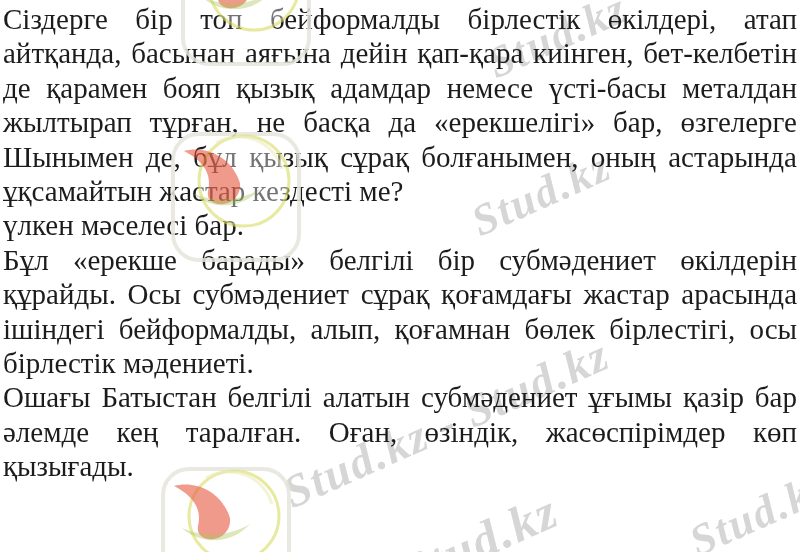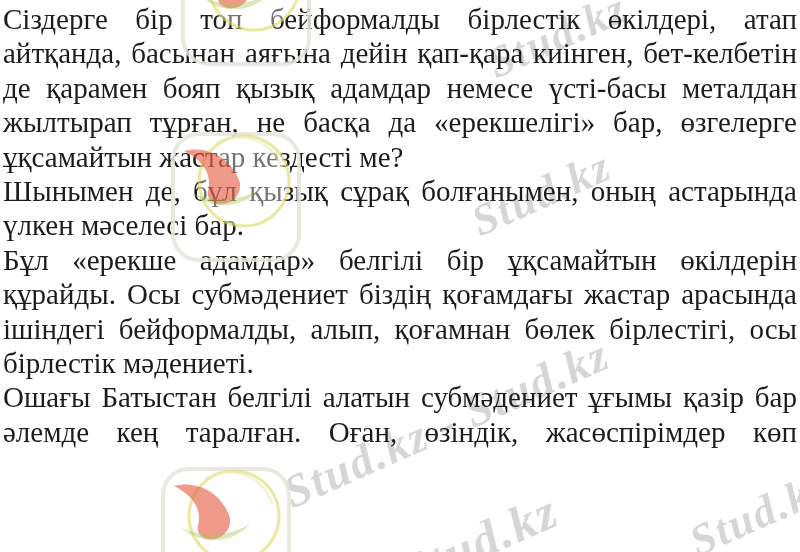--- a/index.html
+++ b/index.html
@@ -55,29 +55,30 @@
   <div class="wm w3">Stud.kz - Stud.kz</div>
   <div class="wm w4">Stud.kz</div>
   <div class="wm w5">Stud.kz</div>
 </div>
 
 <div class="layer text-layer">
   <div class="line">Сіздерге бір топ бейформалды бірлестік өкілдері, атап</div>
   <div class="line">айтқанда, басынан аяғына дейін қап-қара киінген, бет-келбетін</div>
   <div class="line">де қарамен бояп қызық адамдар немесе үсті-басы металдан</div>
   <div class="line">жылтырап тұрған, не басқа да «ерекшелігі» бар, өзгелерге</div>
+  <div class="line">Шынымен де, бұл қызық сұрақ болғанымен, оның астарында</div>
   <div class="line para-end">ұқсамайтын жастар кездесті ме?</div>
-  <div class="line">Шынымен де, бұл қызық сұрақ болғанымен, оның астарында</div>
   <div class="line para-end">үлкен мәселесі бар.</div>
-  <div class="line">Бұл «ерекше адамдар» белгілі бір ұқсамайтын өкілдерін</div>
-  <div class="line">құрайды. Осы субмәдениет біздің қоғамдағы жастар арасында</div>
+  <div class="line">Бұл «ерекше барады» белгілі бір субмәдениет өкілдерін</div>
+  <div class="line">құрайды. Осы субмәдениет сұрақ қоғамдағы жастар арасында</div>
   <div class="line">ішіндегі бейформалды, алып, қоғамнан бөлек бірлестігі, осы</div>
   <div class="line para-end">бірлестік мәдениеті.</div>
   <div class="line">Ошағы Батыстан белгілі алатын субмәдениет ұғымы қазір бар</div>
   <div class="line">әлемде кең таралған. Оған, өзіндік, жасөспірімдер көп</div>
+  <div class="line para-end">қызығады.</div>
 </div>
 
 <div class="layer logo-layer">
   <svg class="logo l1" viewBox="0 0 132 132">
     <rect x="3" y="3" width="126" height="126" rx="26" fill="none" stroke="#e6e6de" stroke-width="4"></rect>
     <circle cx="74" cy="50" r="45" fill="rgba(255,255,255,0.45)" stroke="#d9db62" stroke-width="3" stroke-opacity="0.7"></circle>
     <path d="M46,12 A45,45 0 0,1 112,38" fill="none" stroke="#e6e8b0" stroke-width="3" stroke-opacity="0.6"></path>
     <path d="M70,52 C62,26 36,14 14,20 C34,30 42,44 38,60 C36,70 46,76 58,72 C66,69 71,61 70,52 Z" fill="#e34a2c" fill-opacity="0.65"></path>
     <path d="M22,62 C42,80 72,78 90,58 C70,70 44,72 22,62 Z" fill="#9cb93e" fill-opacity="0.4"></path>
   </svg>

